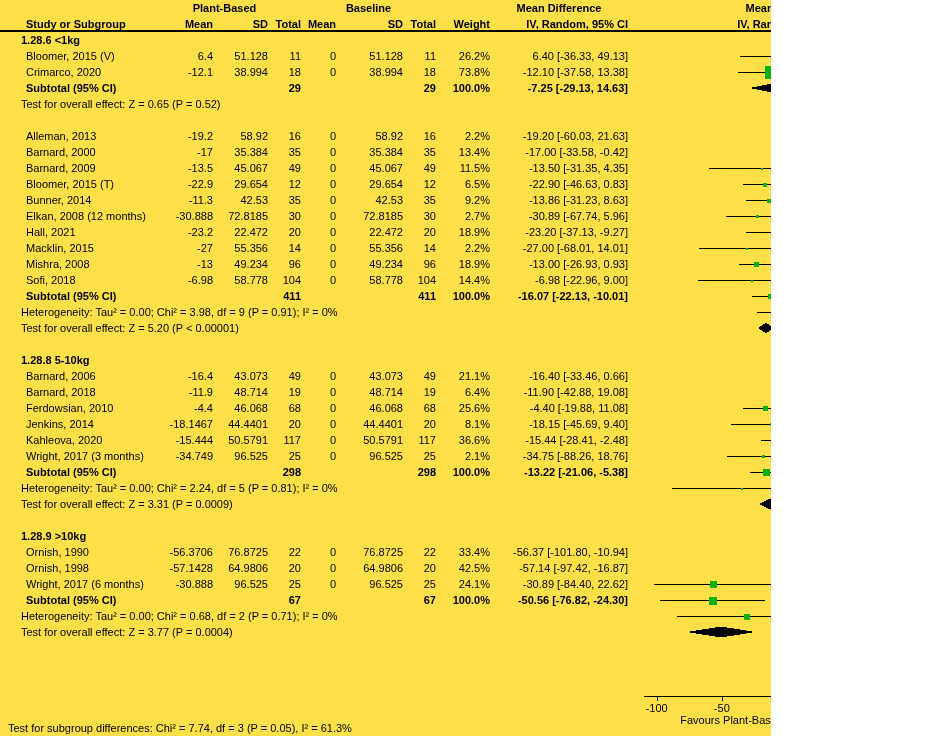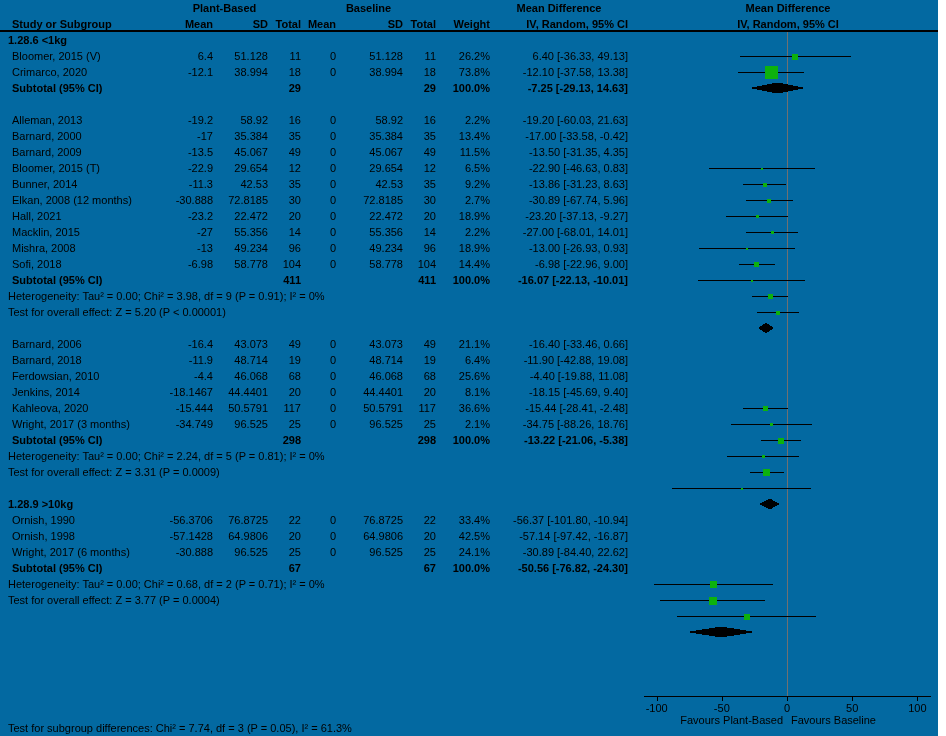--- a/index.html
+++ b/index.html
@@ -1,24 +1,24 @@
 <!DOCTYPE html>
 <html><head>
 <meta charset="utf-8">
 <style>
   html,body{margin:0;padding:0;background:#fff;}
-  #root{position:relative;width:938px;height:736px;background:#0369a1;overflow:hidden;
+  #root{position:relative;width:771px;height:736px;background:#fde047;overflow:hidden;
         font-family:"Liberation Sans",sans-serif;font-size:11px;color:#000;}
   .row{display:grid;grid-template-columns:148px 65px 55px 33px 35px 67px 33px 54px 138px;
        height:16px;line-height:16px;}
   .cell{white-space:nowrap;overflow:visible;}
-  .l{padding-left:12px;text-align:left;}
+  .l{padding-left:26px;text-align:left;}
   .r{text-align:right;}
   .ctr{text-align:center;}
-  .full{grid-column:1/-1;padding-left:8px;white-space:nowrap;}
+  .full{grid-column:1/-1;padding-left:21px;white-space:nowrap;}
   .b{font-weight:bold;}
   .hdr .cell{font-weight:bold;}
   #plot-title{position:absolute;left:630px;top:0;width:316px;text-align:center;
               font-weight:bold;line-height:16px;}
   #svg{position:absolute;left:0;top:0;pointer-events:none;shape-rendering:crispEdges;}
   #svg text{shape-rendering:auto;}
   #footer{position:absolute;left:8px;top:722px;line-height:13px;white-space:nowrap;}
 </style>
 </head>
 <body>
@@ -75,20 +75,23 @@
         <div class="cell l b">Subtotal (95% CI)</div>
         <div class="cell r"></div>
         <div class="cell r"></div>
         <div class="cell r b">29</div>
         <div class="cell r"></div>
         <div class="cell r"></div>
         <div class="cell r b">29</div>
         <div class="cell r b">100.0%</div>
         <div class="cell r b">-7.25 [-29.13, 14.63]</div>
       </div>
+      <div class="row">
+        <div class="cell full">Test for overall effect: Z = 0.65 (P = 0.52)</div>
+      </div>
       <div class="row"></div>
       <div class="row">
         <div class="cell l">Alleman, 2013</div>
         <div class="cell r">-19.2</div>
         <div class="cell r">58.92</div>
         <div class="cell r">16</div>
         <div class="cell r">0</div>
         <div class="cell r">58.92</div>
         <div class="cell r">16</div>
         <div class="cell r">2.2%</div>
@@ -204,20 +207,23 @@
         <div class="cell r b">100.0%</div>
         <div class="cell r b">-16.07 [-22.13, -10.01]</div>
       </div>
       <div class="row">
         <div class="cell full">Heterogeneity: Tau² = 0.00; Chi² = 3.98, df = 9 (P = 0.91); I² = 0%</div>
       </div>
       <div class="row">
         <div class="cell full">Test for overall effect: Z = 5.20 (P &lt; 0.00001)</div>
       </div>
       <div class="row"></div>
+      <div class="row">
+        <div class="cell full b">1.28.8 5-10kg</div>
+      </div>
       <div class="row">
         <div class="cell l">Barnard, 2006</div>
         <div class="cell r">-16.4</div>
         <div class="cell r">43.073</div>
         <div class="cell r">49</div>
         <div class="cell r">0</div>
         <div class="cell r">43.073</div>
         <div class="cell r">49</div>
         <div class="cell r">21.1%</div>
         <div class="cell r">-16.40 [-33.46, 0.66]</div>

